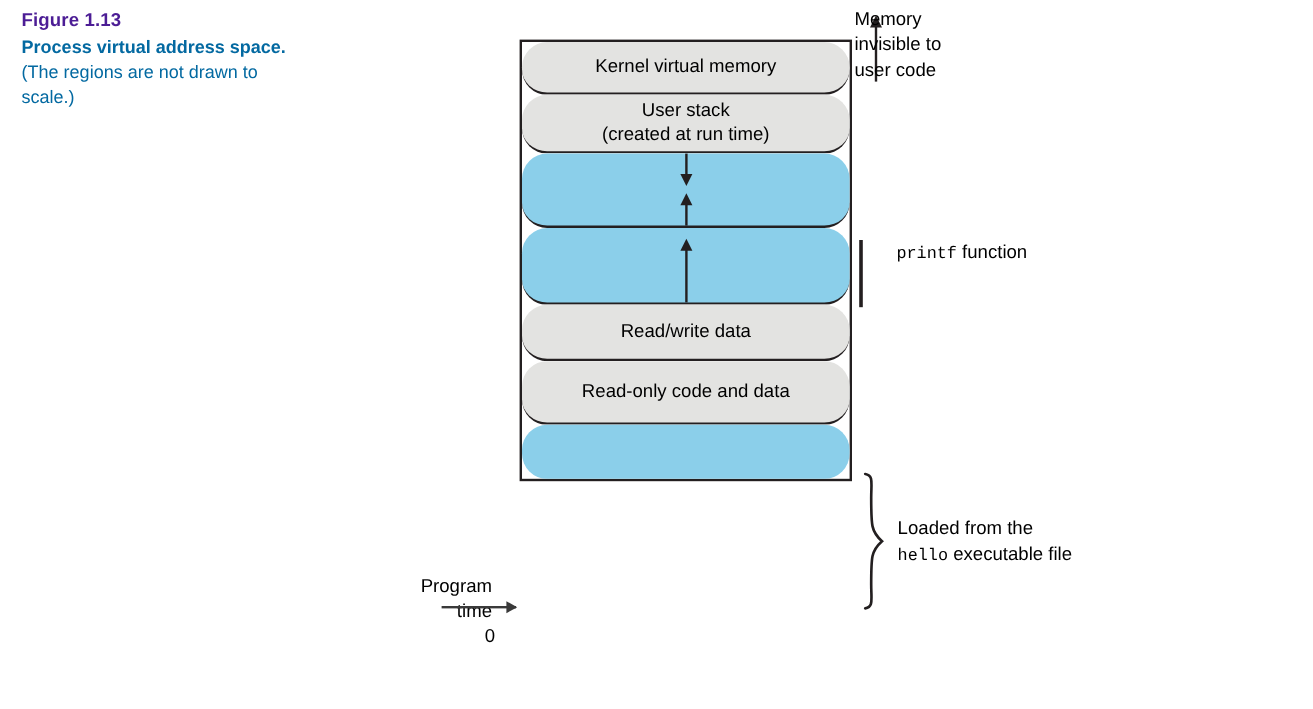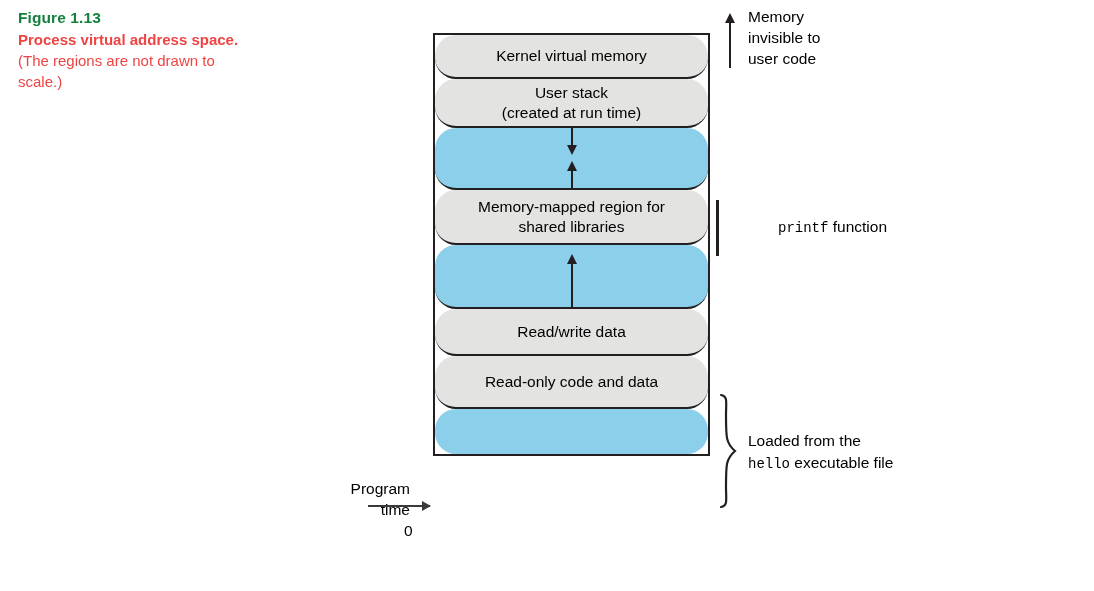--- a/index.html
+++ b/index.html
@@ -19,28 +19,28 @@
   
   #caption {
     position: absolute;
     left: 18px;
     top: 8px;
     width: 240px;
   }
   #caption .fig-num {
     font-size: 15.5px;
     font-weight: bold;
-    color: #15803d;
+    color: #4c1d95;
     line-height: 20px;
     letter-spacing: 0.1px;
   }
   #caption .fig-body {
     font-size: 15px;
     line-height: 21px;
-    color: #ef4444;
+    color: #0369a1;
     margin-top: 1px;
   }
   #caption .fig-body .lead {
     font-weight: bold;
   }
 
   
   #stack {
     position: absolute;
     left: 433px;
@@ -145,42 +145,41 @@
     left: 50%;
     transform: translateX(-50%);
     top: -9px;
     width: 0; height: 0;
     border-left: 5.5px solid transparent;
     border-right: 5.5px solid transparent;
     border-bottom: 10px solid #231f20;
   }
   #invisible-text {
     position: absolute;
-    left: 748px;
+    left: 712px;
     top: 6px;
     font-size: 15.5px;
     line-height: 21px;
   }
 
   #printf-bar {
     position: absolute;
     left: 716px;
     top: 200px;
     width: 3px;
     height: 56px;
     background: #231f20;
   }
   #printf-text {
     position: absolute;
     left: 747px;
-    top: 216px;
+    top: 200px;
     font-size: 15.5px;
     line-height: 21px;
     white-space: nowrap;
-    margin-left: 31px;
   }
 
   
   #loaded-brace {
     position: absolute;
     left: 715px;
     top: 393px;
     width: 26px;
     height: 116px;
   }
@@ -217,26 +216,20 @@
       <div>User stack</div>
       <div>(created at run time)</div>
     </div>
   </div>
 
   <div class="region blue" style="height:62px">
     <div class="arrow down" style="top:0;height:18px"></div>
     <div class="arrow up" style="bottom:0;height:18px"></div>
   </div>
 
-  <div class="region gray" style="height:55px">
-    <div class="label">
-      <div>Memory-mapped region for</div>
-      <div>shared libraries</div>
-    </div>
-  </div>
 
   <div class="region blue" style="height:64px">
     <div class="arrow up" style="bottom:0;height:44px"></div>
   </div>
 
 
   <div class="region gray" style="height:47px">
     <div class="label">
       <div>Read/write data</div>
     </div>

